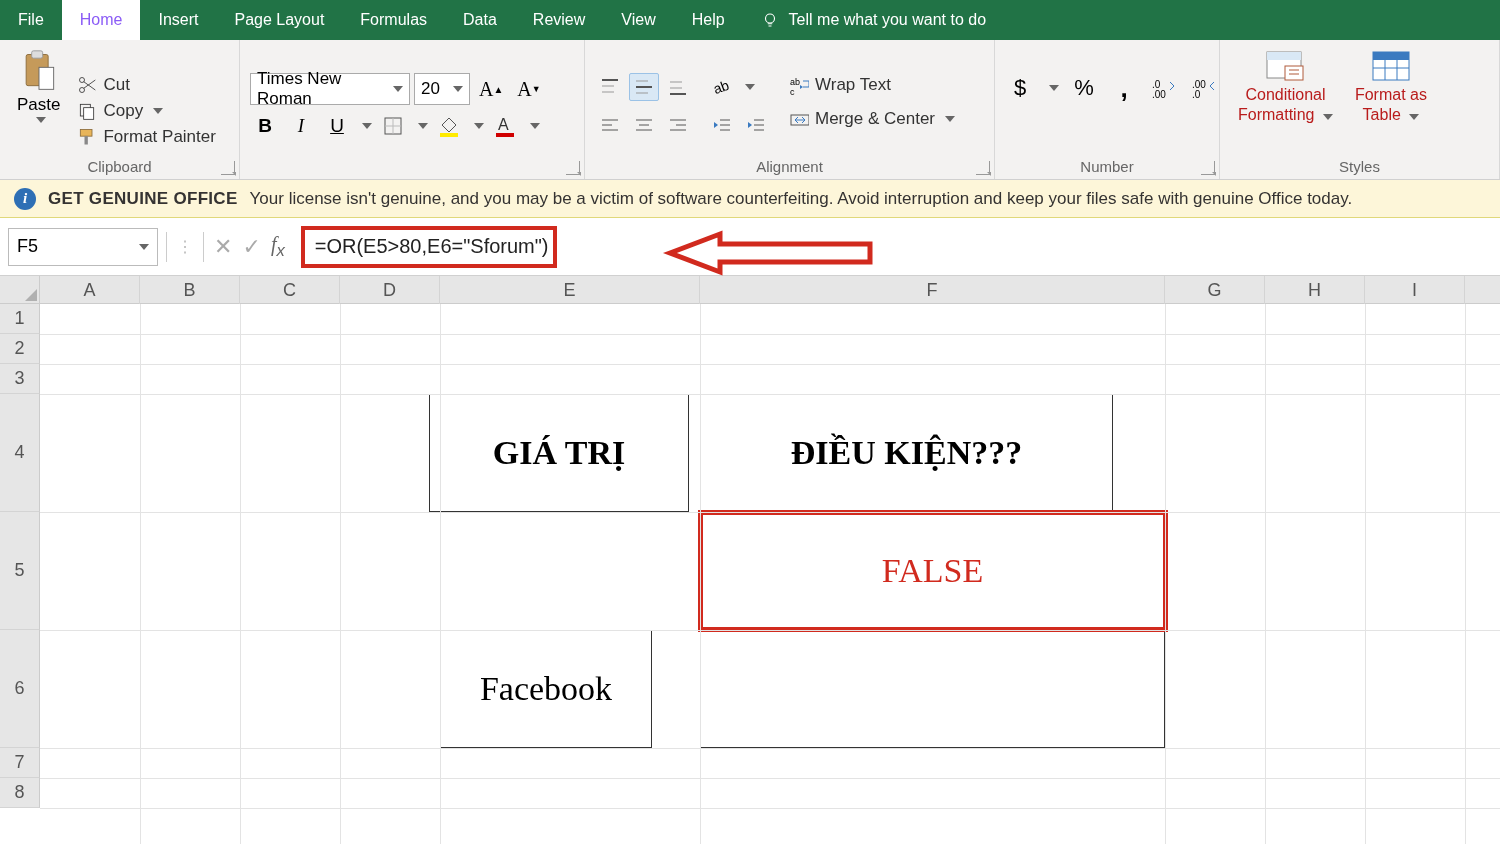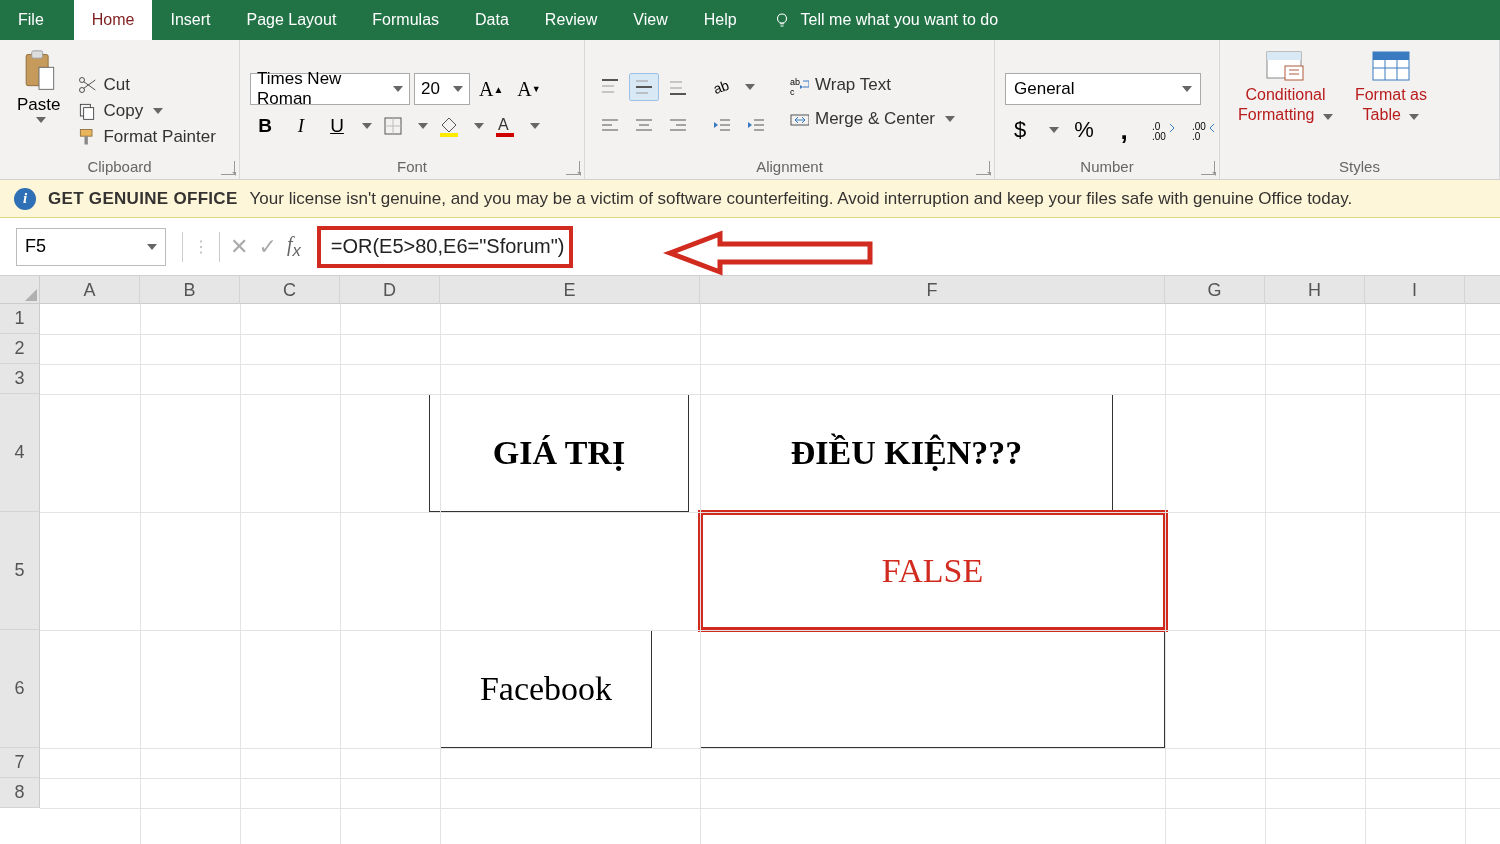--- a/index.html
+++ b/index.html
@@ -2,21 +2,21 @@
 <html><head>
 <meta charset="utf-8">
 <style>
   * { box-sizing: border-box; margin: 0; padding: 0; font-family: "Segoe UI", Arial, sans-serif; }
   body { background: #fff; width: 1500px; height: 844px; overflow: hidden; }
 
   
   .menubar { background: #217346; height: 40px; display: flex; align-items: stretch; color: #fff; font-size: 16px; }
   .menubar .tab { padding: 0 18px; display: flex; align-items: center; cursor: pointer; }
   .menubar .tab.file { background: #217346; }
-  .menubar .tab.active { background: #fff; color: #7f1d1d; margin-left: 12px; }
+  .menubar .tab.active { background: #fff; color: #8b5cf6; }
   .menubar .tell { display: flex; align-items: center; gap: 10px; padding: 0 18px; justify-content: center; }
   .menubar .bulb { width:18px; height:18px; }
 
   
   .ribbon { background: #f3f2f1; border-bottom: 1px solid #d0d0d0; height: 140px; display: flex; }
   .group { border-right: 1px solid #d8d8d8; padding: 6px 10px 2px 10px; display: flex; flex-direction: column; justify-content: space-between; position: relative; }
   .group-body { display: flex; gap: 6px; align-items: flex-start; }
   .group-label { text-align: center; font-size: 15px; color: #666; padding: 2px 0; }
   .group .launcher { position:absolute; right:4px; bottom:4px; width:14px; height:14px; border:1px solid #999; border-top:0; border-left:0; }
   .group .launcher::after { content:""; position:absolute; right:-2px; bottom:-2px; width:0;height:0;border-left:4px solid transparent;border-top:4px solid #999;}
@@ -49,21 +49,21 @@
   .big-btn { display:flex; flex-direction:column; align-items:center; gap:2px; padding:2px 8px; font-size:16px; color:#b91c1c; cursor:pointer;}
   .big-btn svg { width:44px; height:36px; }
 
   
   .warnbar { background:#fdf6d9; border-bottom:1px solid #e0d87a; height:38px; display:flex; align-items:center; gap:12px; padding:0 14px; font-size:17px; color:#353332;}
   .warnbar .info-icon { width:22px;height:22px; border-radius:50%; background:#2e6fb5; display:flex;align-items:center;justify-content:center;color:#fff;font-weight:bold;font-style:italic;font-family:serif; font-size:15px;}
   .warnbar .title { font-weight:600; letter-spacing:0.3px;}
 
   
   .fbar { height:58px; display:flex; align-items:center; border-bottom:1px solid #d0d0d0; position:relative; background:#fff;}
-  .namebox { width:150px; height:38px; border:1px solid #bbb; margin:0 16px; display:flex; align-items:center; justify-content:space-between; padding:0 8px; font-size:18px;}
+  .namebox { width:150px; height:38px; border:1px solid #bbb; margin:0 8px; display:flex; align-items:center; justify-content:space-between; padding:0 8px; font-size:18px;}
   .fx-controls { display:flex; align-items:center; gap:10px; color:#aaa; padding:0 10px; }
   .fx-controls .x { font-size:22px; }
   .fx-controls .chk { font-size:22px; color:#aaa;}
   .fx-label { font-style:italic; font-family:serif; font-size:20px; color:#666; }
   .formula-input { flex:0 0 auto; width:256px; height:42px; border:4px solid #d12a1e; margin-left:6px; display:flex; align-items:center; padding:0 10px; font-size:20px; color:#222;}
   .arrow-callout { position:absolute; left:660px; top:6px; }
   .arrow-callout svg { width:220px; height:58px; }
 
   
   .grid-area { display:flex; height: calc(844px - 40px - 140px - 38px - 58px); }
@@ -184,21 +184,20 @@
         <span class="caret"></span>
         <div class="btn b-btn">
             <svg width="22" height="22">
               <text x="4" y="15" font-size="16" font-family="serif" fill="#333">A</text>
               <rect x="2" y="18" width="18" height="4" fill="#d00000"></rect>
             </svg>
           </div>
         <span class="caret"></span>
       </div>
     </div>
-    <div class="group-label">Font</div>
     <div class="launcher"></div>
   </div>
 
   <div class="group" style="width:410px">
     <div class="group-body" style="gap:14px">
       <div class="vstack" style="gap:10px">
         <div class="hstack">
           <div class="btn align-btn">
               <svg width="20" height="20">
                 <line x1="2" y1="3" x2="18" y2="3" stroke="#555" stroke-width="2"></line>
@@ -292,24 +291,20 @@
           <span class="caret"></span>
         </div>
       </div>
     </div>
     <div class="group-label">Alignment</div>
     <div class="launcher"></div>
   </div>
 
   <div class="group" style="width:225px">
     <div class="group-body vstack" style="gap:10px;width:100%">
-      <div class="num-fmt">
-        <span>General</span>
-        <span class="caret"></span>
-      </div>
       <div class="hstack" style="gap:10px">
         <div class="btn b-btn" style="font-size:22px">$</div>
           <span class="caret"></span>
         <div class="btn b-btn" style="font-size:22px">%</div>
         <div class="btn b-btn" style="font-size:26px;font-weight:bold">,</div>
         <div class="btn b-btn">
             <svg width="24" height="20">
               <text x="0" y="10" font-size="10">.0</text>
               <text x="0" y="20" font-size="10">.00</text>
               <path d="M18 4l4 4-4 4" stroke="#3a7ac0" fill="none"></path>

